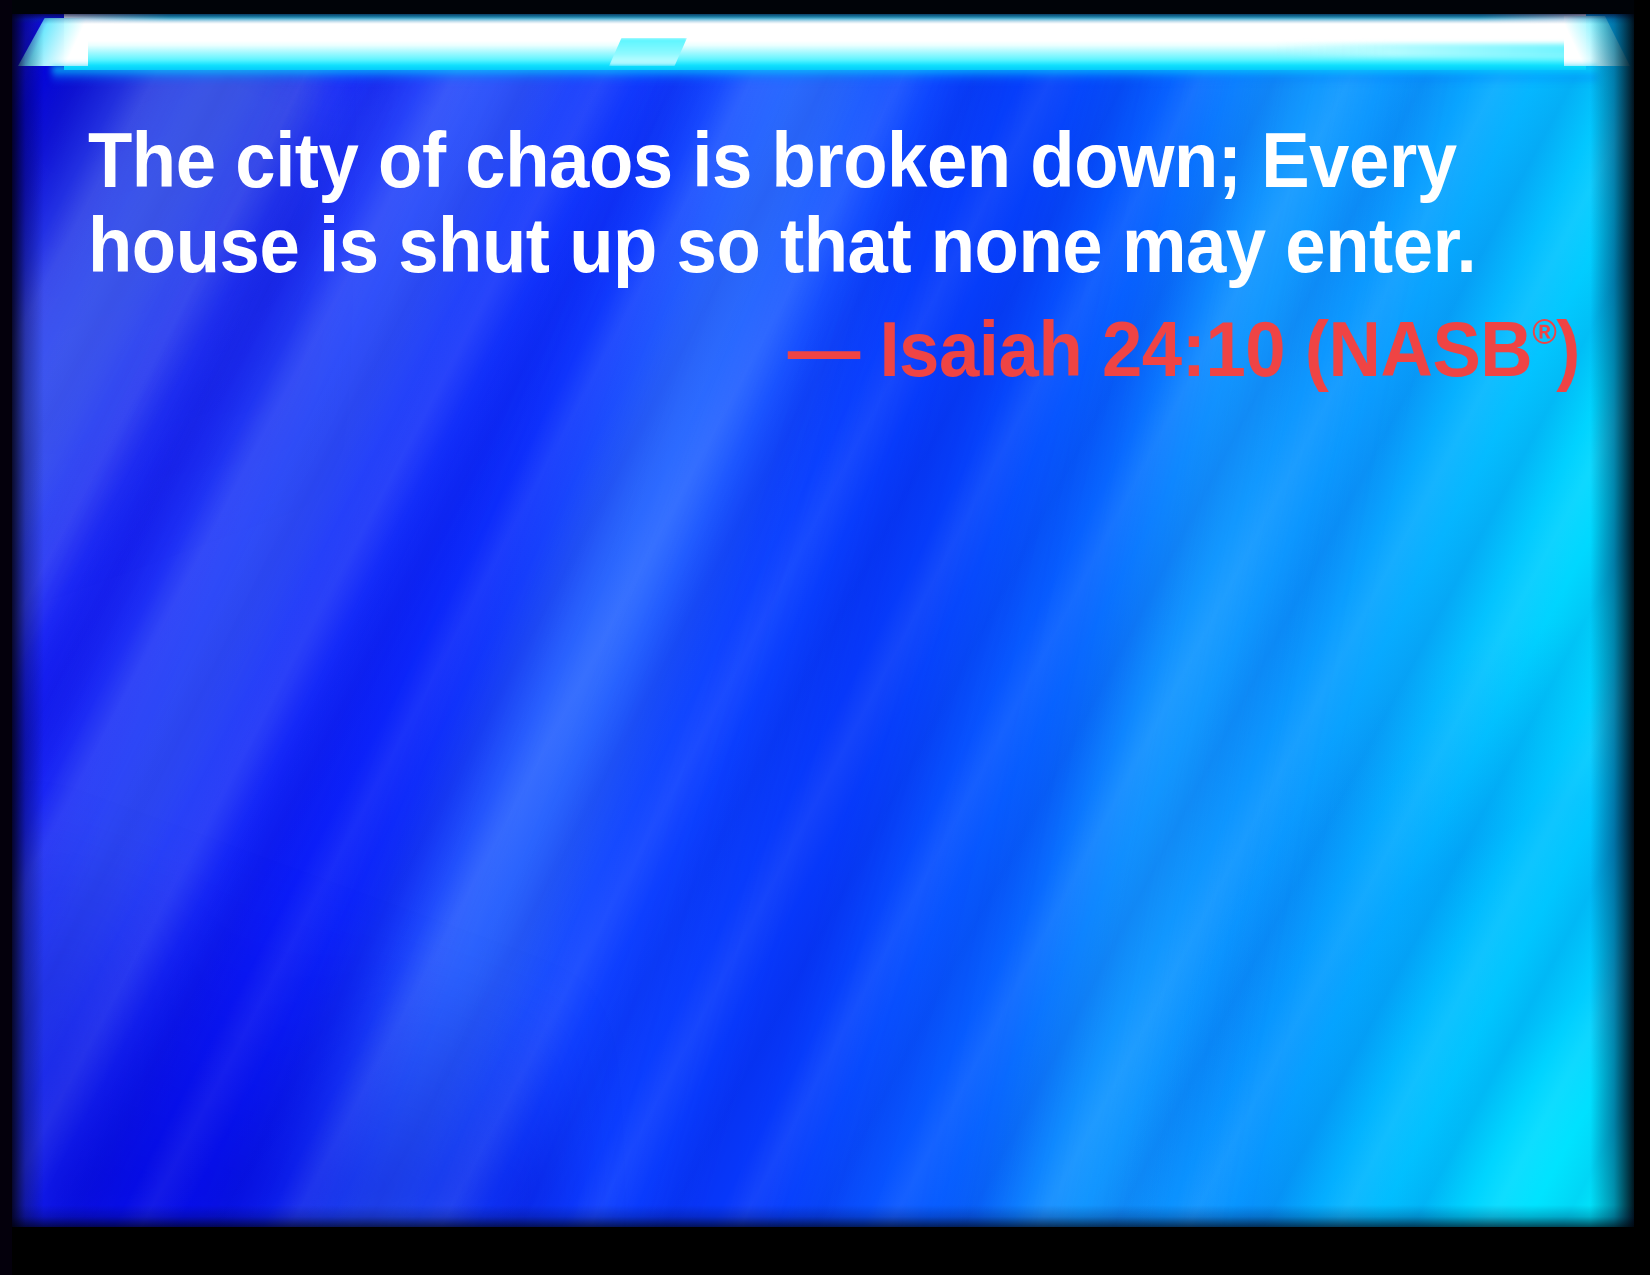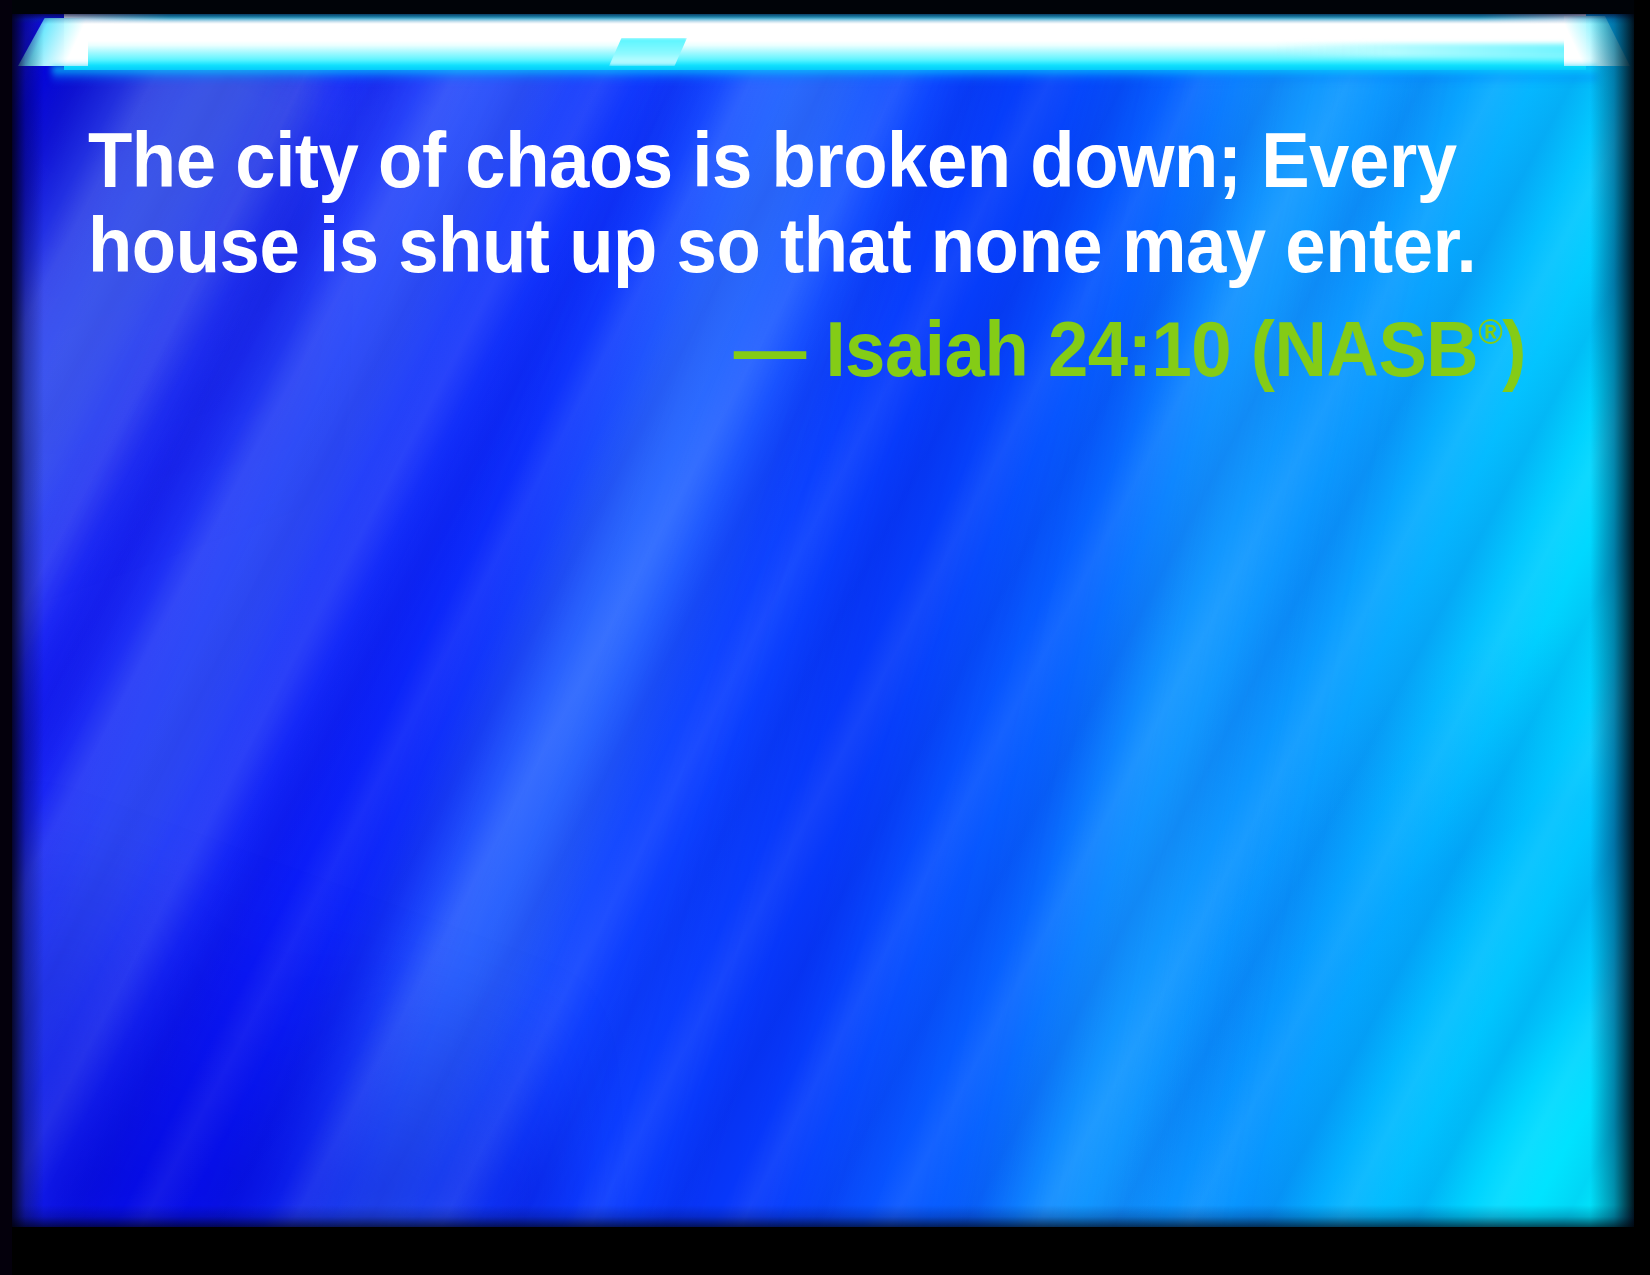--- a/index.html
+++ b/index.html
@@ -177,37 +177,37 @@
   }
   .topbar-underglow {
     position:absolute; left:40px; top:52px; right:36px; height:18px;
     background: linear-gradient(to bottom, rgba(6,217,251,0.95), rgba(0,120,255,0.35) 60%, rgba(0,40,255,0) 100%);
     filter: blur(3px);
   }
 
   
   .text-block {
     position:absolute; left:0; top:0; width:1650px; z-index:25;
-    padding: 118px 116px 0 88px;
+    padding: 118px 62px 0 88px;
     box-sizing: border-box;
   }
   .verse-line {
     color:#ffffff;
     font-family: "Liberation Sans Narrow", "Liberation Sans", "DejaVu Sans Condensed", sans-serif;
     font-weight: 700;
     font-size: 78px;
     line-height: 85px;
     letter-spacing: -0.5px;
     white-space: nowrap;
     font-stretch: condensed;
     transform: scaleX(0.93);
     transform-origin: left center;
   }
   .attribution {
-    color:#84cc16;
+    color:#ef4444;
     font-family: "Liberation Sans Narrow", "Liberation Sans", "DejaVu Sans Condensed", sans-serif;
     font-weight: 700;
     font-size: 78px;
     line-height: 88px;
     letter-spacing: -0.5px;
     white-space: nowrap;
     text-align: right;
     padding-right: 8px;
     font-stretch: condensed;
   }

